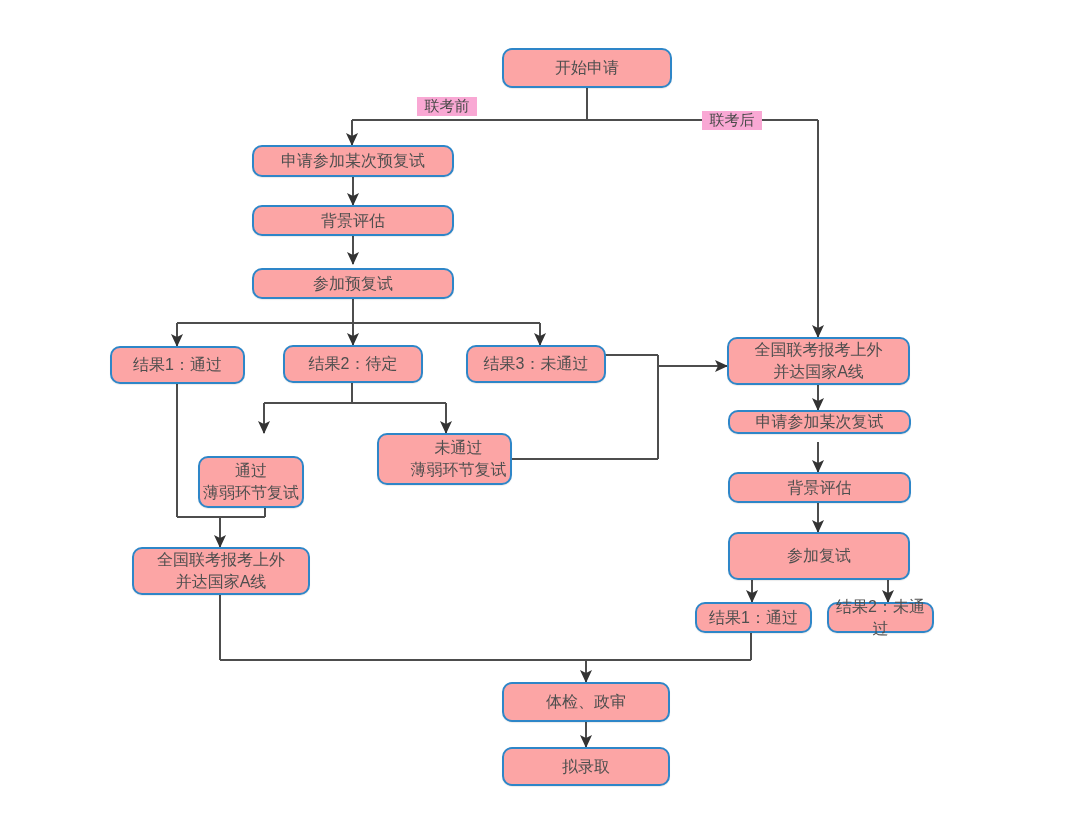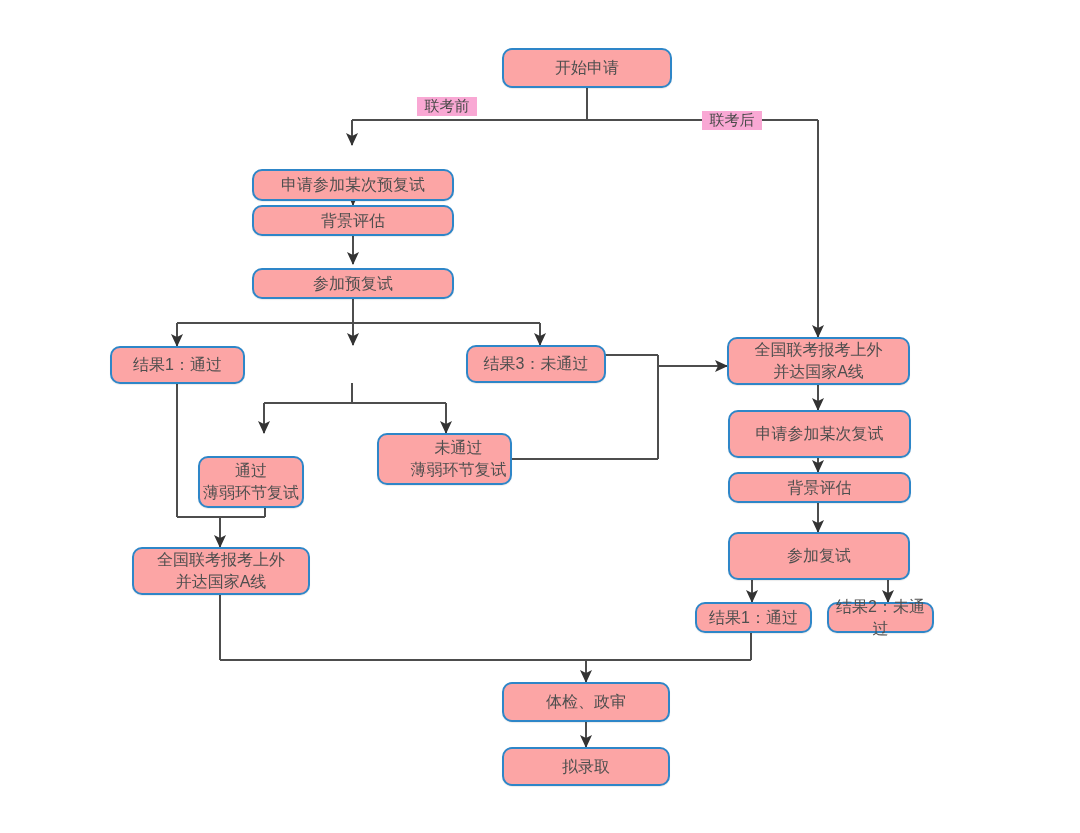--- a/index.html
+++ b/index.html
@@ -68,34 +68,35 @@
     <path class="conn" d="M220,595 V660"></path>
     <path class="conn" d="M220,660 H751"></path>
     <path class="conn" d="M586,660 V682" marker-end="url(#arrowhead)"></path>
     <path class="conn" d="M586,722 V747" marker-end="url(#arrowhead)"></path>
   </svg>
 
   <div class="edge-label" style="left:417px;top:97px;">联考前</div>
   <div class="edge-label" style="left:702px;top:111px;">联考后</div>
 
   <div class="node" style="left:502px;top:48px;width:170px;height:40px;">开始申请</div>
-  <div class="node" style="left:252px;top:145px;width:202px;height:32px;margin-top:24px;">申请参加某次预复试</div>
+  <div class="node" style="left:252px;top:145px;width:202px;height:32px;">申请参加某次预复试</div>
   <div class="node" style="left:252px;top:205px;width:202px;height:31px;">背景评估</div>
   <div class="node" style="left:252px;top:268px;width:202px;height:31px;">参加预复试</div>
   <div class="node" style="left:110px;top:346px;width:135px;height:38px;">结果1：通过</div>
+  <div class="node" style="left:283px;top:345px;width:140px;height:38px;">结果2：待定</div>
   <div class="node" style="left:466px;top:345px;width:140px;height:38px;">结果3：未通过</div>
   <div class="node" style="left:198px;top:456px;width:106px;height:52px;">通过
 薄弱环节复试</div>
   <div class="node" style="left:377px;top:433px;width:135px;height:52px;padding-left:28px;">未通过
 薄弱环节复试</div>
   <div class="node" style="left:132px;top:547px;width:178px;height:48px;">全国联考报考上外
 并达国家A线</div>
   <div class="node" style="left:727px;top:337px;width:183px;height:48px;">全国联考报考上外
 并达国家A线</div>
-  <div class="node" style="left:728px;top:410px;width:183px;height:48px;">申请参加某次复试</div>
+  <div class="node" style="left:728px;top:410px;width:183px;height:24px;">申请参加某次复试</div>
   <div class="node" style="left:728px;top:472px;width:183px;height:31px;">背景评估</div>
   <div class="node" style="left:728px;top:532px;width:182px;height:48px;">参加复试</div>
   <div class="node" style="left:695px;top:602px;width:117px;height:31px;">结果1：通过</div>
   <div class="node" style="left:827px;top:602px;width:107px;height:31px;">结果2：未通过</div>
   <div class="node" style="left:502px;top:747px;width:168px;height:39px;">拟录取</div>
   <div class="node" style="left:502px;top:682px;width:168px;height:40px;">体检、政审</div>
 
 </div>
 
 </body></html>

